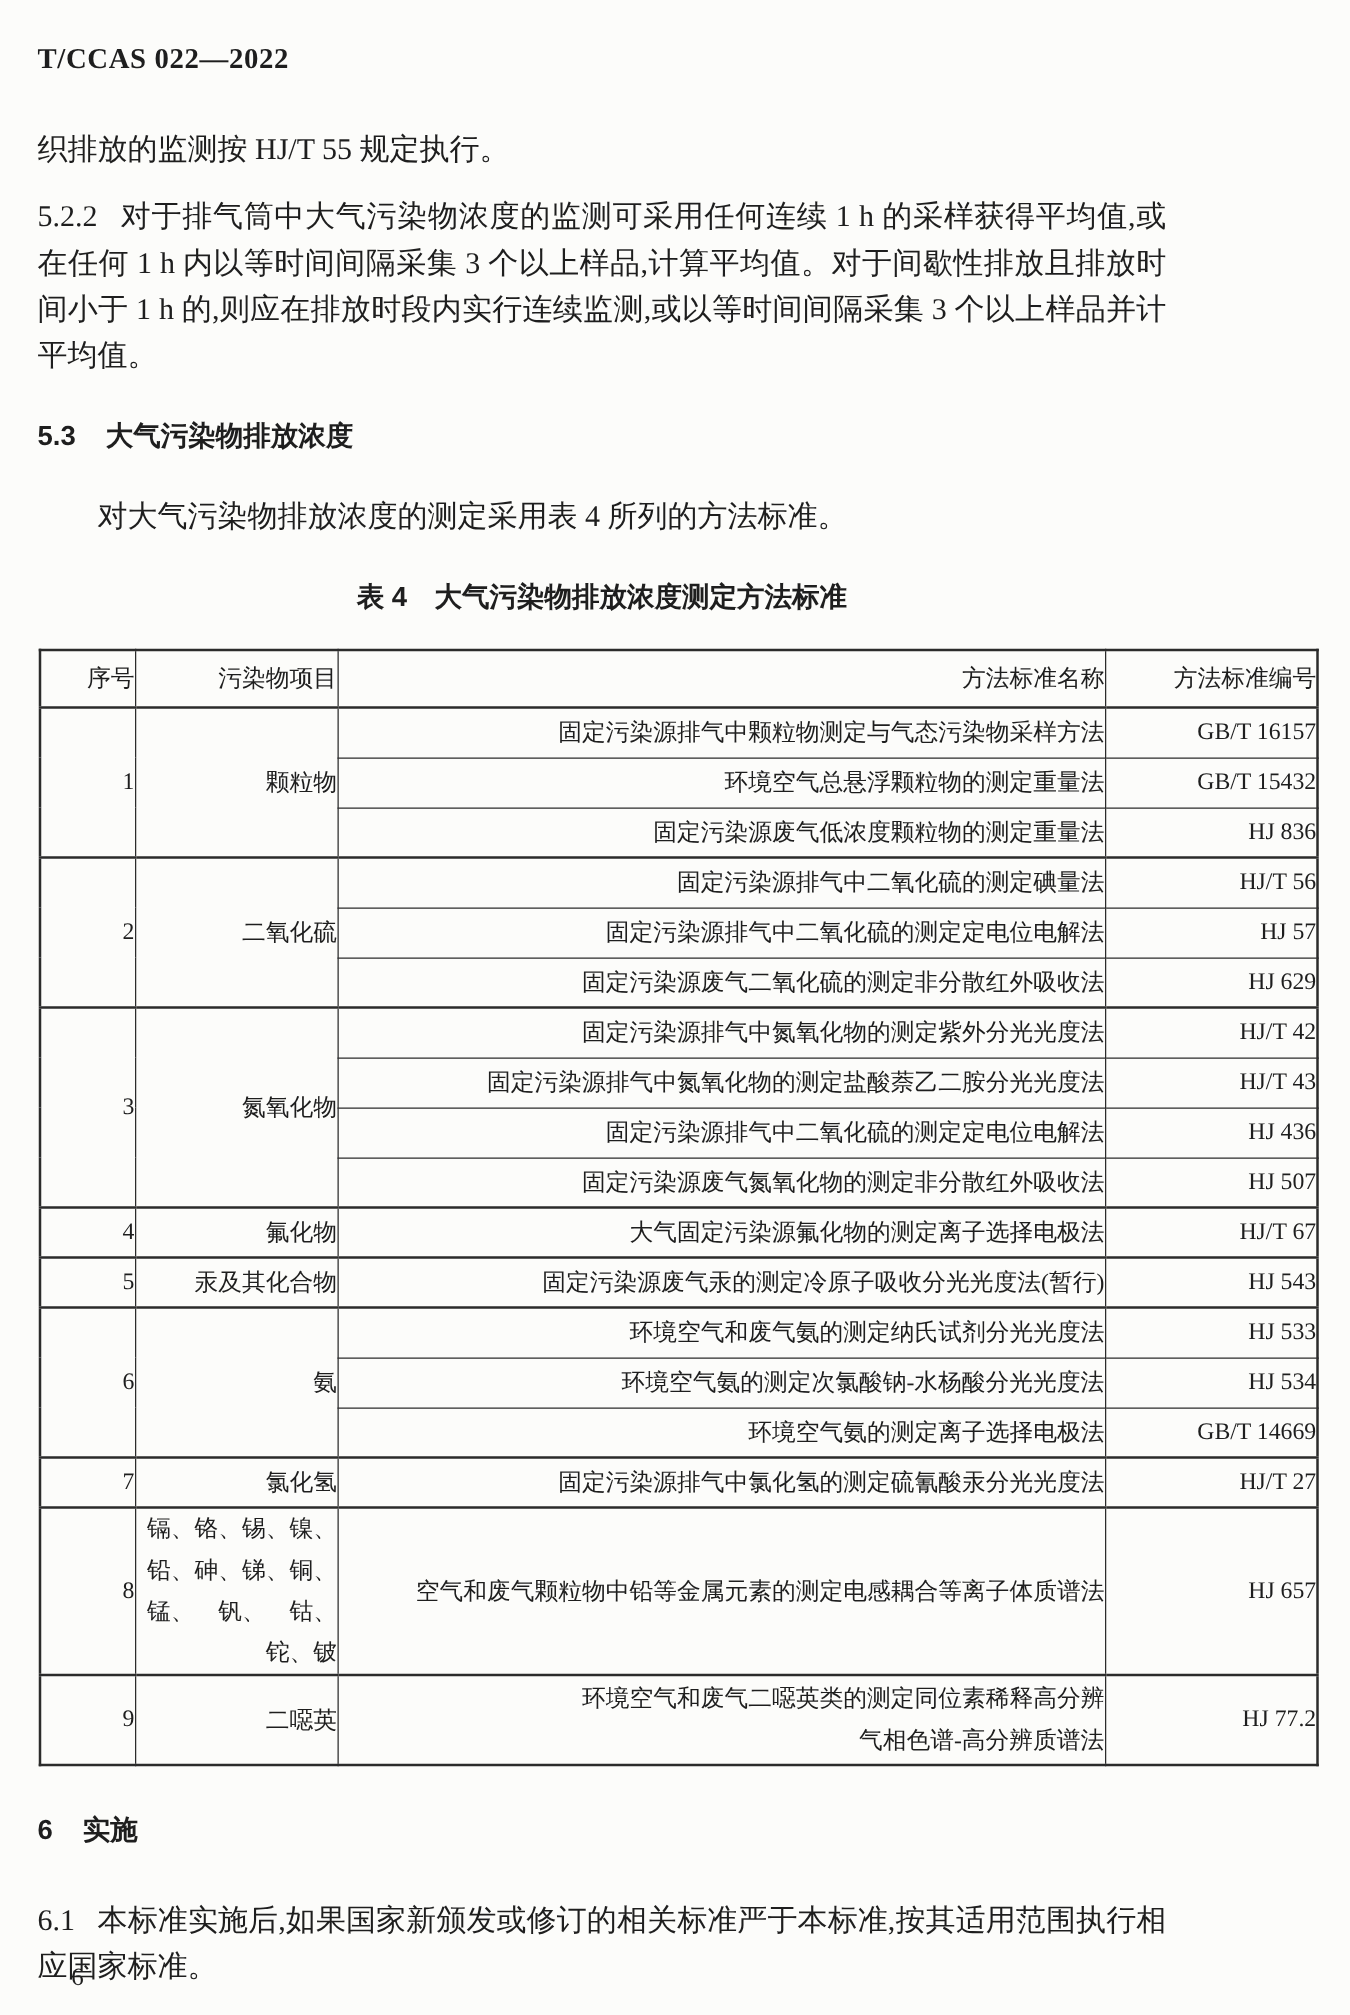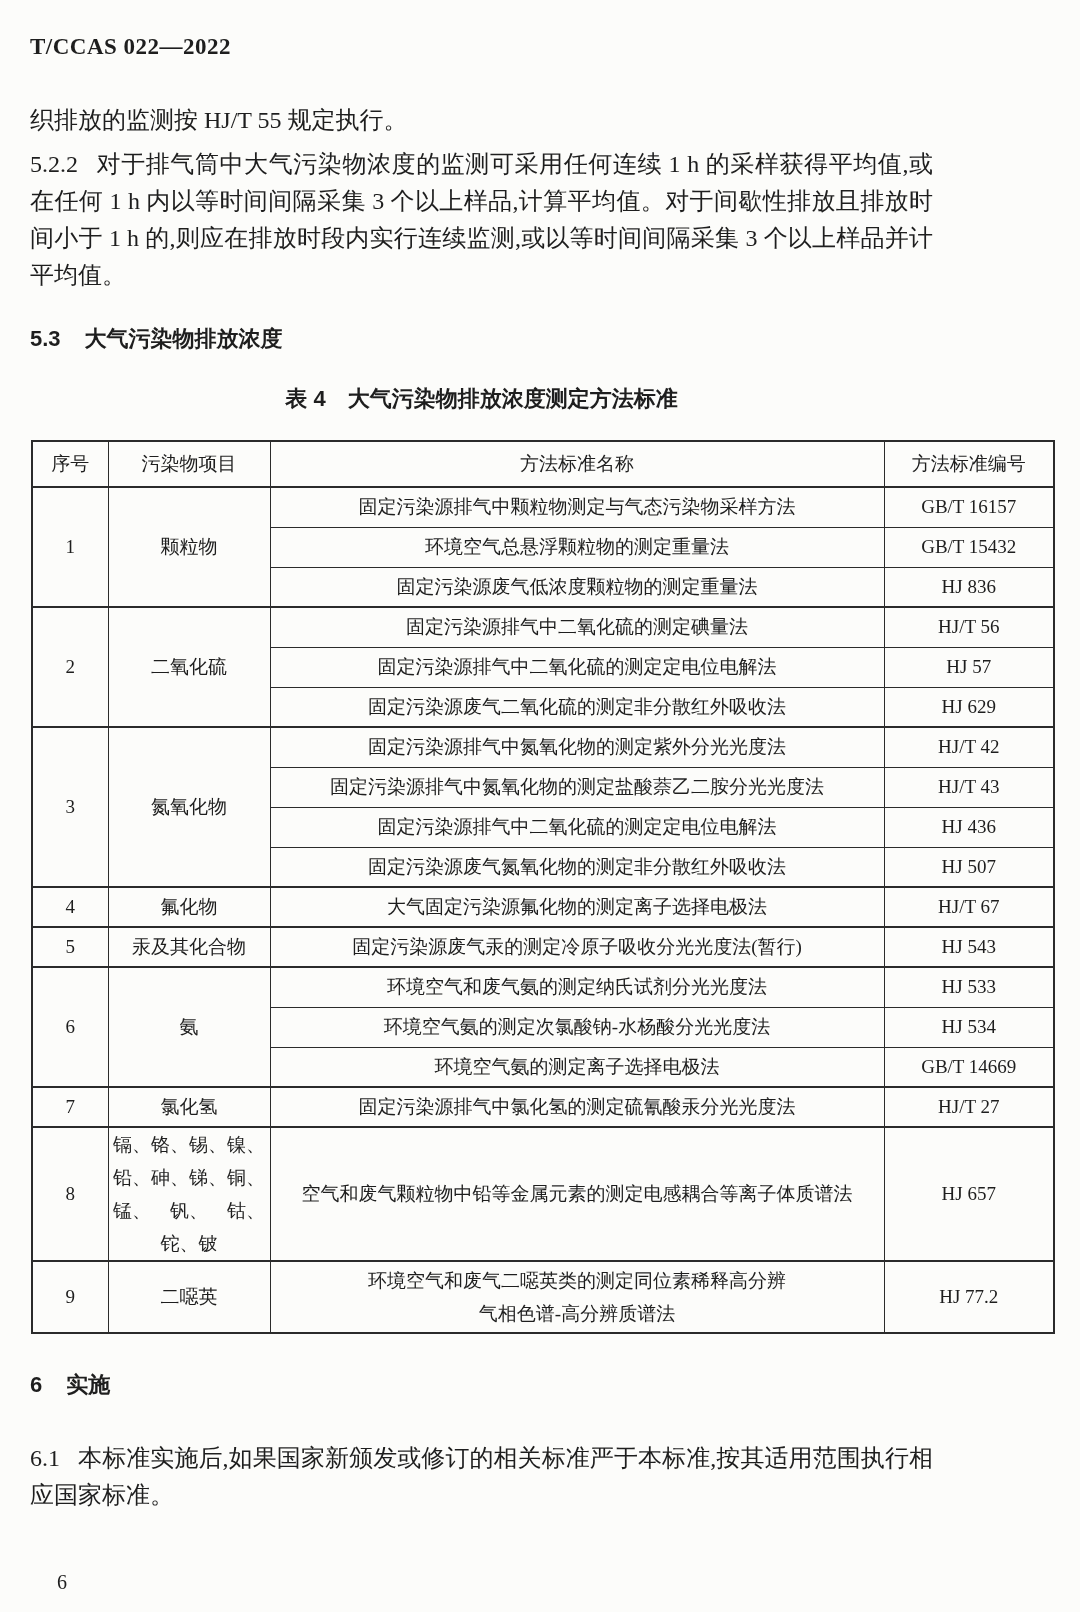--- a/index.html
+++ b/index.html
@@ -21,21 +21,21 @@
     font-weight: bold;
     font-size: 23px;
     letter-spacing: 0.5px;
   }
   .para {
     font-size: 24px;
     line-height: 37px;
     text-align: justify;
   }
   .p-continuation { margin-top: 42px; }
-  .p-clause { margin-top: 7px; }
+  .p-clause { margin-top: 17px; }
   .clause-num { margin-right: 18px; white-space: nowrap; }
   .heading {
     font-family: "Liberation Sans", "DejaVu Sans", sans-serif;
     font-weight: bold;
     font-size: 22px;
   }
   .h-53 { margin-top: 30px; }
   .h-6  { margin-top: 36px; }
   .heading .h-num { margin-right: 24px; text-align: right; }
   .p-intro { margin-top: 32px; text-indent: 2em; }
@@ -51,21 +51,21 @@
     margin-left: 1px;
     border-collapse: collapse;
     width: 1022px;
     table-layout: fixed;
     border: 2.5px solid #2b2b2b;
   }
   table.methods th, table.methods td {
     border: 1px solid #2b2b2b;
     font-size: 19px;
     font-weight: normal;
-    text-align: center;
+    text-align: right;
     vertical-align: middle;
     padding: 0;
     overflow: hidden;
   }
   table.methods thead tr { height: 46px; }
   table.methods thead th { border-bottom-width: 2px; }
   table.methods tbody tr { height: 40px; }
   table.methods tbody tr.two-line { height: 72px; }
   table.methods tbody tr.group-start td { border-top-width: 2px; margin-top: 16px; }
   .cell-line { line-height: 33px; }
@@ -91,20 +91,21 @@
 <div class="page">
 
   <div class="doc-header">T/CCAS 022—2022</div>
 
   <div class="para p-continuation">织排放的监测按 HJ/T 55 规定执行。</div>
 
   <div class="para p-clause"><span class="clause-num">5.2.2</span><span>对于排气筒中大气污染物浓度的监测可采用任何连续 1 h 的采样获得平均值,或在任何 1 h 内以等时间间隔采集 3 个以上样品,计算平均值。对于间歇性排放且排放时间小于 1 h 的,则应在排放时段内实行连续监测,或以等时间间隔采集 3 个以上样品并计平均值。</span></div>
 
   <div class="heading h-53"><span class="h-num">5.3</span><span>大气污染物排放浓度</span></div>
 
+  <div class="para p-intro">对大气污染物排放浓度的测定采用表 4 所列的方法标准。</div>
 
   <div class="table-title">表 4　大气污染物排放浓度测定方法标准</div>
 
   <table class="methods">
     <colgroup>
       <col style="width:76px">
       <col style="width:162px">
       <col style="width:614px">
       <col style="width:170px">
     </colgroup>

